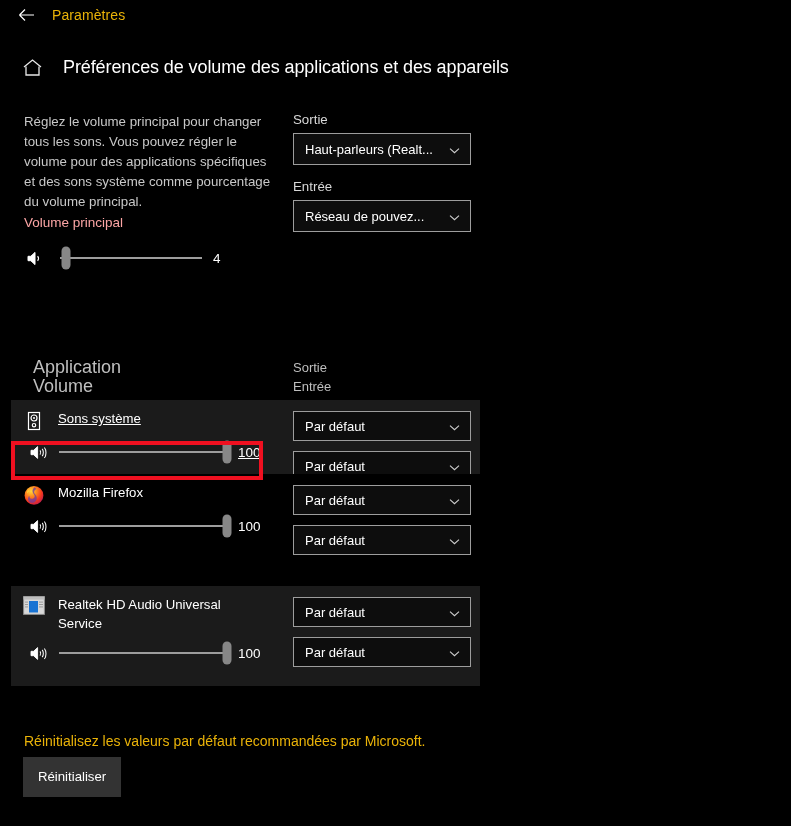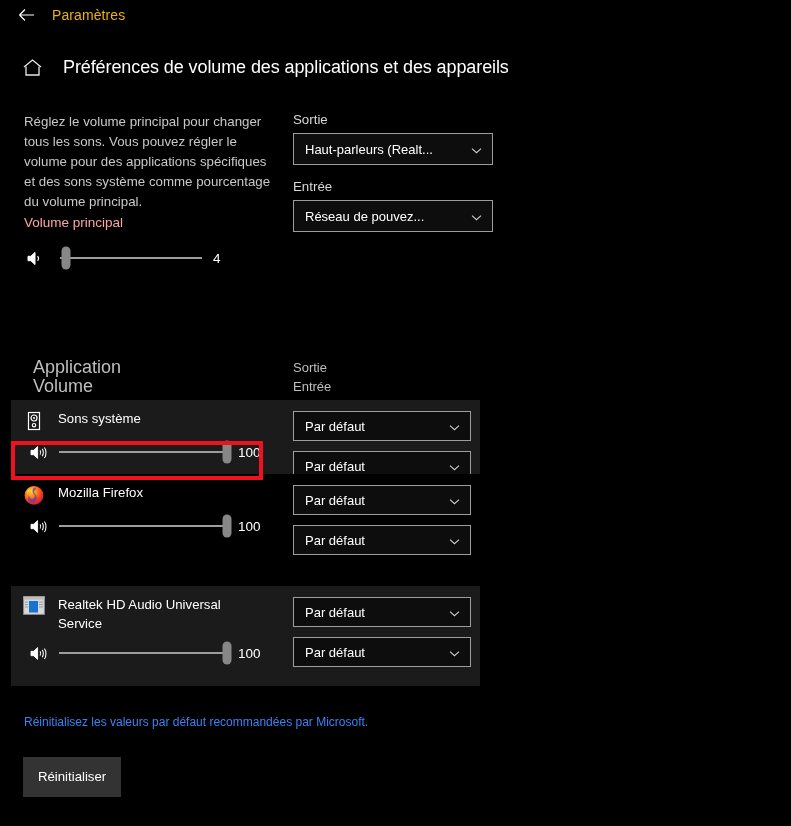--- a/index.html
+++ b/index.html
@@ -97,31 +97,31 @@
     background: #0d0d0d; display:flex; align-items:center;
     padding: 0 9px 0 11px; margin-bottom: 10px;
   }
   .sel span.txt { font-size: 13px; color: #ffffff; flex: 1; white-space: nowrap; overflow: hidden; }
   .chev { width: 13px; height: 13px; flex: 0 0 13px; }
 
   
   .top-right { position: absolute; left: 293px; top: 112px; }
   .tr-label { font-size: 13.3px; color: #d8d8d8; margin-bottom: 6px; }
   .tr-label.second { margin-top: 14px; }
-  .sel.top { width: 200px; height: 32px; }
+  .sel.top { width: 178px; height: 32px; }
 
   
   .highlight {
     position: absolute; left: 11px; top: 441px; width: 252px; height: 39px;
     border: 4px solid #f01020; pointer-events: none;
   }
 
   
   .footer-text {
-    position: absolute; left: 24px; top: 715px; font-size: 12px; color: #3b82f6;
+    position: absolute; left: 24px; top: 733px; font-size: 14px; color: #eab308;
   }
   .reset-btn {
     position: absolute; left: 23px; top: 757px;
     background: #333333; border: 1px solid #333333; color: #ffffff;
     font-size: 13.2px; font-family: "Liberation Sans", sans-serif;
     padding: 12px 14px; line-height: 14px;
   }
 </style>
 </head>
 <body>
@@ -190,21 +190,21 @@
       <div>Application</div>
       <div>Volume</div>
     </div>
     <div class="col-out">
       <div>Sortie</div>
       <div>Entrée</div>
     </div>
   </div>
 
   <div class="app-list" id="app-list">
-      <div class="app-row alt" style="height: 74px;">
+      <div class="app-row alt" style="height: 74px; text-decoration: underline;">
         <div class="row-inner">
           <div class="app-head">
             <div class="app-icon"><svg width="22" height="22" viewBox="0 0 22 22" fill="none">
                 <rect x="5.5" y="2.5" width="11" height="17" stroke="#ffffff" stroke-width="1.2"></rect>
                 <circle cx="11" cy="8" r="3" stroke="#ffffff" stroke-width="1.2"></circle>
                 <circle cx="11" cy="8" r="1" fill="#ffffff"></circle>
                 <circle cx="11" cy="15.2" r="1.7" stroke="#ffffff" stroke-width="1.2"></circle>
               </svg></div>
             <div class="app-name-txt">Sons système</div>
           </div>

